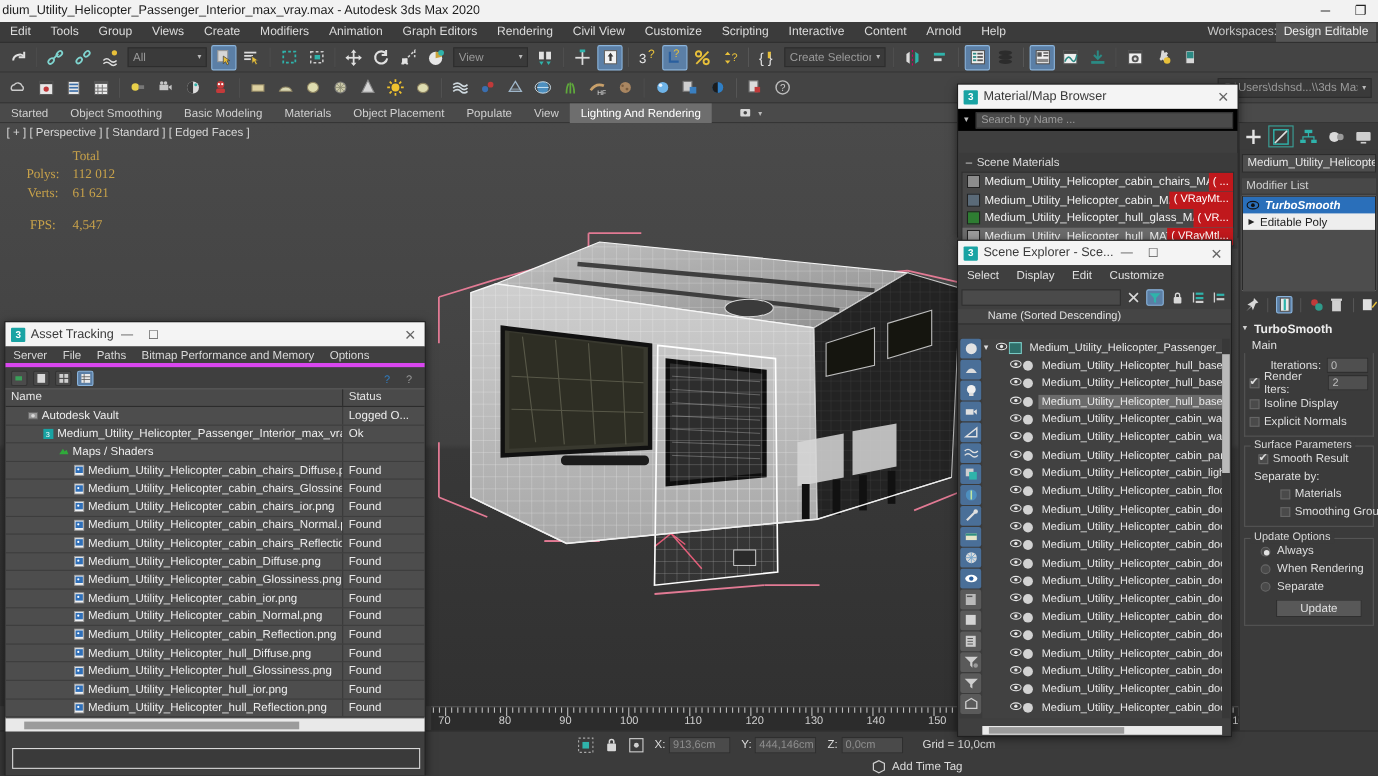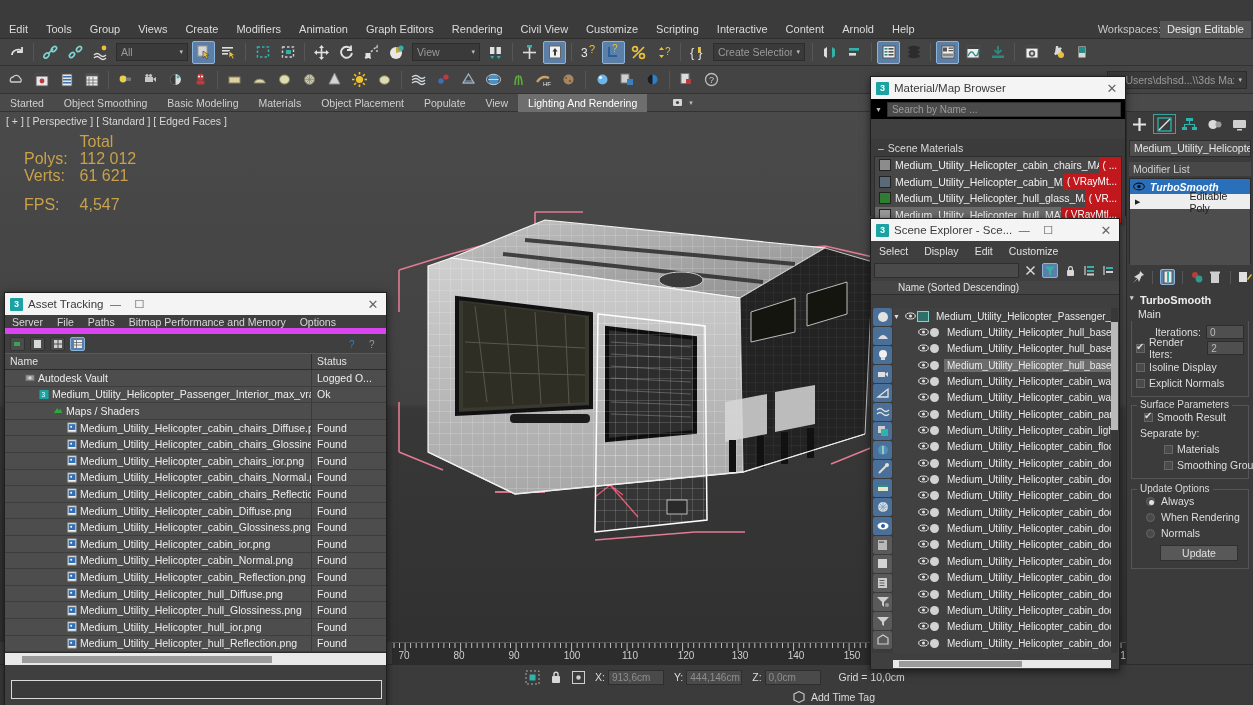--- a/index.html
+++ b/index.html
@@ -43,42 +43,42 @@
     display:flex; align-items:center; border-bottom:1px solid #333;}
   .rtab{ padding:0 10px; height:18px; line-height:18px; font-size:10.5px; color:#cfcfcf; white-space:nowrap;}
   .rtab.sel{ background:#6e6e6e; color:#fff; }
   .ribbon-right{ margin-left:auto; display:flex; align-items:center; padding-right:4px;}
 
   
   .viewport{ position:absolute; left:0; top:112px; width:1253px; height:530px;
     background: linear-gradient(180deg,#4a4a4a 0%,#414141 55%,#383838 56%,#313131 100%); }
   .vp-label{ position:absolute; left:6px; top:3px; font-size:10.5px; color:#d8d8d8; }
   .vp-stats{ position:absolute; left:22px; top:20px; font-size:10.5px; color:#c8a24a; line-height:15px;}
-  .vp-stats td{ font-size:16px; color:#c8a24a; padding-right:10px;}
-  .vp-stats td.r{ text-align:left; }
+  .vp-stats td{ font-size:12px; color:#c8a24a; padding-right:10px;font-family:Liberation Serif, serif;}
+  .vp-stats td.r{ text-align:center; }
   .vp-model{ position:absolute; left:395px; top:90px; width:490px; height:450px; }
 
   
   .vtool{ position:absolute; width:19px; height:18px; display:flex; align-items:center; justify-content:center;
     border-radius:2px; }
   .vtool.on{ background:#4a6f98; }
   .vtool.off{ background:#5a5a5a; }
 
   
   .win{ position:absolute; background:#3f3f3f; border:1px solid #1f1f1f; box-shadow:0 2px 8px rgba(0,0,0,.55); }
   .win-title{ height:22px; background:#f4f4f4; color:#3a3a3a; display:flex; align-items:center;
     font-size:11.5px; padding-left:5px; }
   .win-title .wt-x{ margin-left:auto; width:26px; text-align:center; color:#666; font-size:13px;}
   .win-title .wt-btn{ width:24px; text-align:center; color:#555; font-size:11px;}
   .maxicon{ width:13px; height:13px; background:#19a3a3; color:#fff; font-size:9px; font-weight:bold;
     display:inline-flex; align-items:center; justify-content:center; margin-right:5px; border-radius:1px;}
 
   
   #assetwin{ left:4px; top:292px; width:383px; height:414px; }
-  .at-menu{ height:19px; background:#3f3f3f; display:flex; align-items:center; border-bottom:6px solid #d946ef;}
+  .at-menu{ height:19px; background:#3f3f3f; display:flex; align-items:center; border-bottom:4px solid #d946ef;}
   .at-menu .mi{ padding:0 7px; font-size:10.5px; color:#d8d8d8; }
   .at-tools{ height:19px; background:#3f3f3f; display:flex; align-items:center; padding:0 4px; gap:3px;}
   .at-head{ height:17px; background:#4a4a4a; display:flex; border-top:1px solid #5a5a5a; border-bottom:1px solid #2c2c2c;}
   .at-head div{ font-size:10.5px; color:#e4e4e4; padding:1px 5px; }
   .at-head .c1{ flex:1; border-right:1px solid #2c2c2c;}
   .at-head .c2{ width:74px; }
   .at-rows{ background:#4d4d4d; }
   .at-row{ height:16.6px; display:flex; border-bottom:1px solid #3d3d3d; align-items:center;}
   .at-row .n{ flex:1; display:flex; align-items:center; font-size:10.5px; color:#ededed;
      white-space:nowrap; overflow:hidden; border-right:1px solid #3a3a3a; height:100%;}
@@ -129,21 +129,21 @@
      border-left:1px solid #2a2a2a;}
   .cp-tabs{ height:24px; display:flex; align-items:center; background:#3b3b3b; }
   .cp-tab{ width:23px; height:20px; display:flex; align-items:center; justify-content:center; margin:0 1px;}
   .cp-tab.on{ border:1px solid #3aa39a; }
   .cp-name{ margin:4px 2px 0 2px; height:17px; background:#4e4e4e; border:1px solid #2c2c2c;
      font-size:10.5px; color:#e6e6e6; padding:1px 4px; white-space:nowrap; overflow:hidden;}
   .cp-modlabel{ margin:5px 2px 0; font-size:10.5px; color:#d0d0d0; background:#484848; padding:1px 4px;}
   .cp-stack{ margin:2px; height:86px; background:#eee; border:1px solid #2a2a2a; }
   .cp-mod{ height:15px; display:flex; align-items:center; font-size:10.5px; padding-left:3px;}
   .cp-mod.sel{ background:#2a6fba; color:#fff; font-style:italic; font-weight:bold;}
-  .cp-mod.nrm{ color:#222;gap:44px; }
+  .cp-mod.nrm{ color:#222; }
   .cp-stack .fill{ background:#4d4d4d; height:56px; }
   .cp-modbtns{ height:22px; display:flex; align-items:center; gap:2px; padding-left:3px;}
   .roll{ margin:4px 3px 0; }
   .roll-h{ font-size:11px; color:#ececec; font-weight:bold; padding:2px 0 2px 10px; position:relative;}
   .roll-h:before{ content:"▾"; position:absolute; left:0; top:2px; font-size:7px; color:#cfcfcf;}
   .grp{ border:1px solid #555; margin:3px 1px; padding:3px 4px 5px; position:relative;}
   .grp-t{ position:absolute; left:5px; top:-7px; background:#3b3b3b; padding:0 3px; font-size:10px; color:#d8d8d8;}
   .prow{ display:flex; align-items:center; height:16px; font-size:10.5px; color:#dedede;}
   .prow .lbl{ margin-left:auto; padding-right:5px; }
   .spin{ width:38px; height:14px; background:#4f4f4f; border:1px solid #2d2d2d; color:#bbb;
@@ -167,20 +167,27 @@
   .sb-coord{ position:absolute; top:4px; display:flex; align-items:center; font-size:10.5px; color:#dcdcdc;}
   .coordfld{ width:56px; height:15px; background:#4a4a4a; border:1px solid #2e2e2e; color:#8e8e8e;
      font-size:10px; padding-left:3px; line-height:14px; margin-left:3px;}
   .navbtn{ width:17px; height:16px; display:flex; align-items:center; justify-content:center;}
 </style>
 </head>
 <body>
 
 <div id="app">
 
+  <div class="titlebar">
+    <span class="ttl">dium_Utility_Helicopter_Passenger_Interior_max_vray.max - Autodesk 3ds Max 2020</span>
+    <div class="winbtns">
+      <div class="winbtn">─</div>
+      <div class="winbtn">❐</div>
+    </div>
+  </div>
 
   <div class="menubar">
     <span class="mi">Edit</span>
     <span class="mi">Tools</span>
     <span class="mi">Group</span>
     <span class="mi">Views</span>
     <span class="mi">Create</span>
     <span class="mi">Modifiers</span>
     <span class="mi">Animation</span>
     <span class="mi">Graph Editors</span>
@@ -1739,20 +1746,20 @@
         <div class="prow" style="padding-left:10px">
             <span class="rad on"></span>
           <span>Always</span>
           </div>
         <div class="prow" style="padding-left:10px">
             <span class="rad"></span>
           <span>When Rendering</span>
           </div>
         <div class="prow" style="padding-left:10px">
             <span class="rad"></span>
-          <span>Normals</span>
+          <span>Separate</span>
           </div>
         <div class="btn" style="margin:4px 6px 2px 24px">Update</div>
       </div>
     </div>
   </div>
 
 </div>
 
 </body></html>

